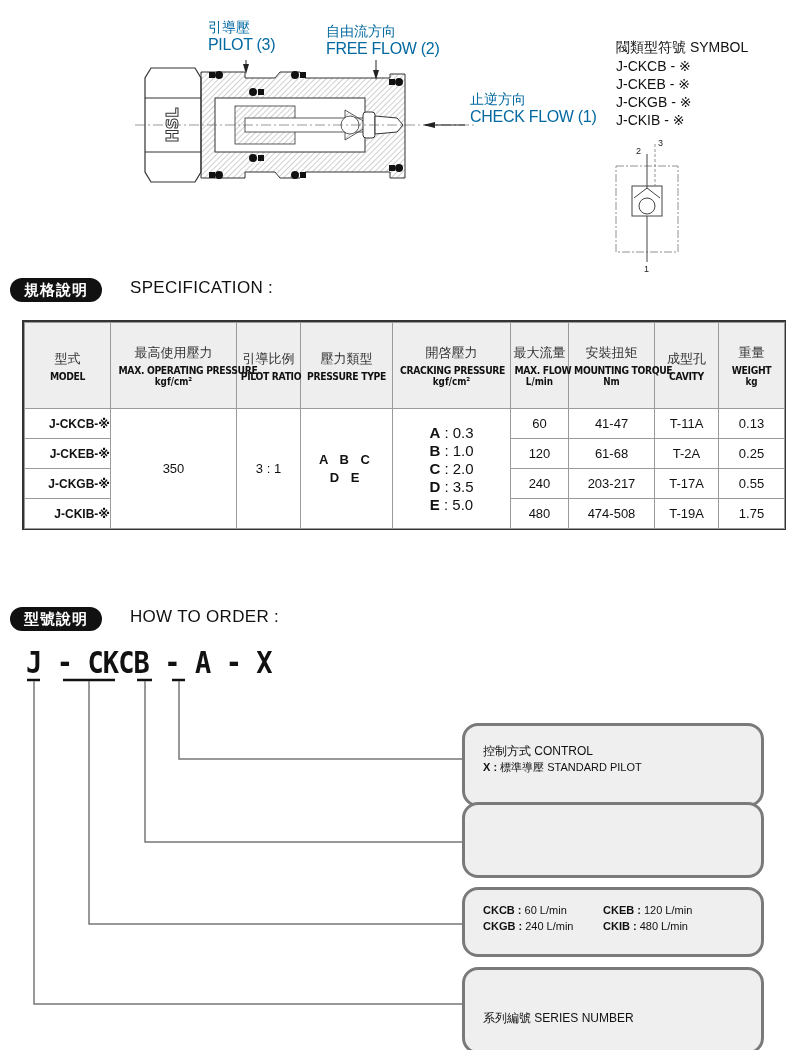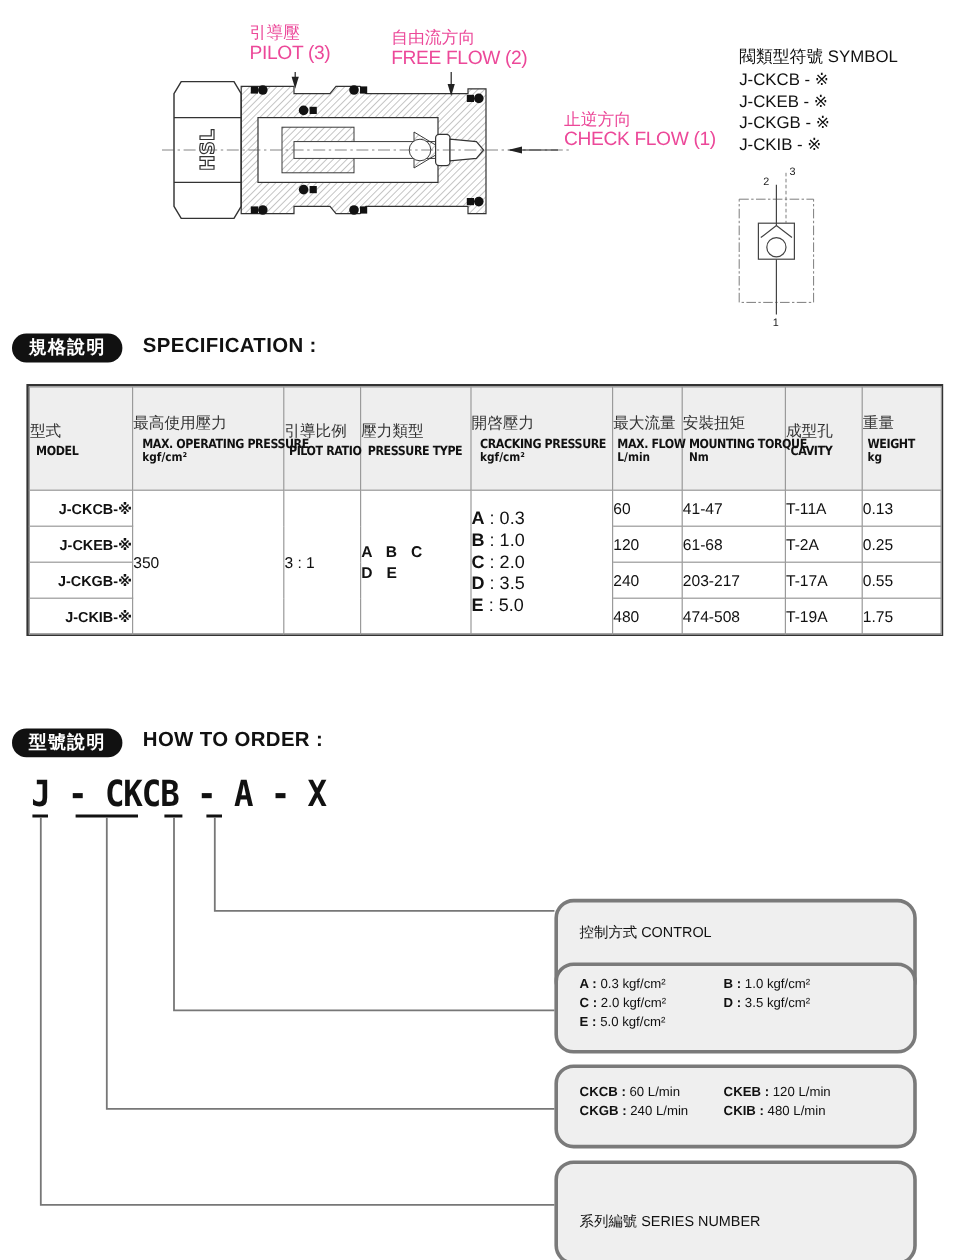--- a/index.html
+++ b/index.html
@@ -1,39 +1,39 @@
 <!DOCTYPE html>
 <html><head>
 <meta charset="utf-8">
 <style>
   * { box-sizing: border-box; margin: 0; padding: 0; }
   html, body { width: 800px; height: 1050px; background: #ffffff; overflow: hidden; }
   body { position: relative; font-family: "Liberation Sans", "DejaVu Sans", sans-serif; color: #111; }
 
   
-  .callout { position: absolute; font-size: 15px; line-height: 18px; color: #ec4899; }
+  .callout { position: absolute; font-size: 15px; line-height: 18px; color: #0369a1; }
   .callout .zh { font-size: 14px; }
   .callout .en { font-size: 16px; letter-spacing: -0.3px; }
   #valve-drawing { position: absolute; left: 135px; top: 60px; width: 340px; height: 130px; }
 
   .symbol-block { position: absolute; left: 616px; top: 38px; width: 180px; font-size: 14px; line-height: 18px; }
   .symbol-block .title { font-size: 14px; margin-bottom: 1px; }
   #symbol-drawing { position: absolute; left: 612px; top: 136px; width: 80px; height: 140px; }
 
   
   .section-head { position: absolute; left: 10px; display: flex; }
   .pill { background: #111; color: #fff; font-weight: bold; font-size: 15px; height: 24px; line-height: 24px;
           padding: 0 14px; border-radius: 12px; letter-spacing: 1px; }
-  .section-title { font-weight: bold; font-size: 17px; margin-left: 17px; letter-spacing: 0.3px; }
+  .section-title { font-weight: normal; font-size: 17px; margin-left: 28px; letter-spacing: 0.3px; }
 
   
   .spec-wrap { position: absolute; left: 22px; top: 320px; width: 764px; height: 210px;
                border: 2px solid #333; }
   table.spec { width: 100%; height: 100%; border-collapse: collapse; table-layout: fixed; }
-  table.spec th, table.spec td { border: 1px solid #9a9a9a; text-align: left; vertical-align: middle; }
+  table.spec th, table.spec td { border: 1px solid #9a9a9a; text-align: center; vertical-align: middle; }
   table.spec th { background: #eeeeee; height: 86px; font-weight: normal; }
   table.spec th .zh { display: block; font-size: 13px; color: #333; margin-bottom: 2px; }
   table.spec th .en { display: block; font-size: 10.5px; font-weight: bold; font-family: "DejaVu Sans", sans-serif;
                       letter-spacing: -0.4px; transform: scaleX(0.88); white-space: nowrap; }
   table.spec th .unit { display: block; font-size: 10px; font-weight: bold; font-family: "DejaVu Sans", sans-serif;
                         transform: scaleX(0.88); }
   table.spec td { font-size: 13px; height: 30px; }
   table.spec td.model { font-weight: bold; text-align: right; padding-left: 8px; font-size: 12px; }
   table.spec td.ptype { font-weight: bold; font-size: 13px; line-height: 18px; letter-spacing: 4px; }
   table.spec td.crack { font-size: 15px; line-height: 18px; }
@@ -273,32 +273,26 @@
     <line x1="172" y1="5" x2="185" y2="5"></line>
   </g>
   <g stroke="#777" stroke-width="1.5" fill="none">
     <polyline points="179,6 179,84 462,84"></polyline>
     <polyline points="145,6 145,167 462,167"></polyline>
     <polyline points="89,6 89,249 462,249"></polyline>
     <polyline points="34,6 34,329 462,329"></polyline>
   </g>
 </svg>
 
-<div class="order-box" style="top:749px; height:84px; padding-top:17px;">
+<div class="order-box" style="top:723px; height:84px; padding-top:17px;">
   <div class="head">控制方式  CONTROL</div>
+  <div><b>X :</b><span> 標準導壓  STANDARD PILOT</span></div>
 </div>
 
 <div class="order-box" style="top:802px; height:76px; padding-top:7px;">
-  <div class="grid2">
-    <div><b>A :</b><span> 0.3  kgf/cm²</span></div>
-    <div><b>B :</b><span> 1.0  kgf/cm²</span></div>
-    <div><b>C :</b><span> 2.0  kgf/cm²</span></div>
-    <div><b>D :</b><span> 3.5  kgf/cm²</span></div>
-    <div><b>E :</b><span> 5.0  kgf/cm²</span></div>
-  </div>
 </div>
 
 <div class="order-box" style="top:887px; height:70px; padding-top:12px;">
   <div class="grid2">
     <div><b>CKCB :</b><span> 60 L/min</span></div>
     <div><b>CKEB :</b><span> 120 L/min</span></div>
     <div><b>CKGB :</b><span> 240 L/min</span></div>
     <div><b>CKIB  :</b><span> 480 L/min</span></div>
   </div>
 </div>

